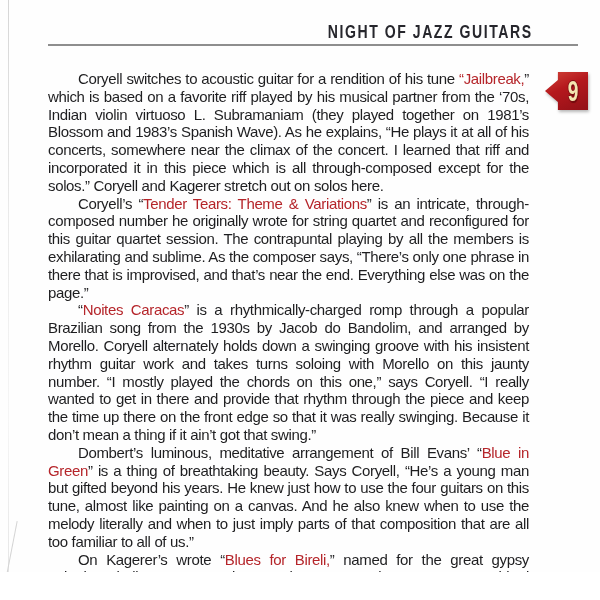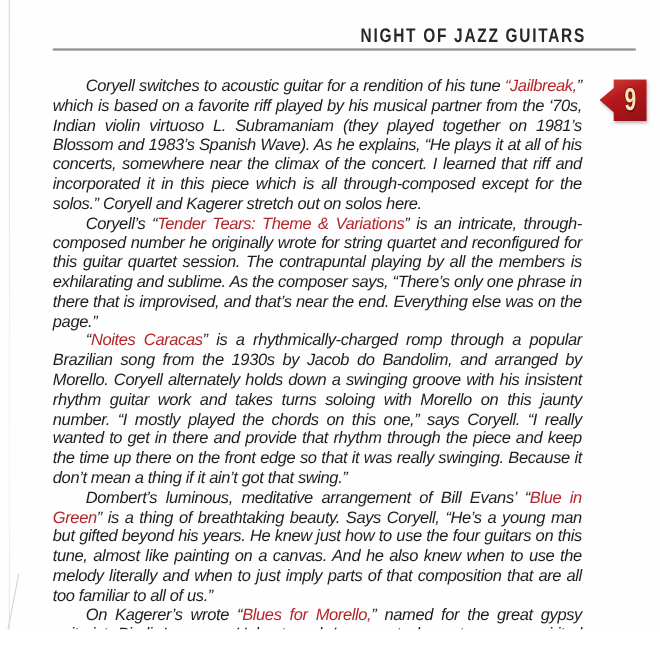--- a/index.html
+++ b/index.html
@@ -35,21 +35,21 @@
     transform:scaleX(0.66);
     text-shadow:1px 0 0 #7d0d12,-1px 0 0 #7d0d12,0 1px 0 #7d0d12,0 -1px 0 #7d0d12,1px 2px 1px rgba(70,0,0,0.55);
   }
 
   
   .article{
     position:absolute;left:48px;top:70px;width:481px;
     font-size:15px;line-height:17.8px;letter-spacing:-0.35px;
     color:#1e1e20;text-align:justify;
   }
-  .article p{margin:0;text-indent:30px;font-style:italic;}
+  .article p{margin:0;text-indent:30px;}
 
   
   .edge-line{
     position:absolute;left:8px;top:0;width:1px;height:600px;
     background:linear-gradient(#cfcfcf,#e6e6e6 35%,#f4f4f4 70%,#dedede);
     opacity:0.85;
   }
   .corner-line{
     position:absolute;left:6px;bottom:-4px;width:1px;height:56px;
     background:#d4d4d4;transform:rotate(11deg);transform-origin:bottom left;
@@ -70,16 +70,16 @@
   <div class="badge">
     <div class="badge-shape"></div>
     <div class="badge-digit">9</div>
   </div>
 
   <div class="article">
       <p><span>Coryell switches to acoustic guitar for a rendition of his tune </span><span style="color: rgb(181, 37, 42);">“Jailbreak,</span><span>” which is based on a favorite riff played by his musical partner from the ‘70s, Indian violin virtuoso L. Subramaniam (they played together on 1981’s Blossom and 1983’s Spanish Wave). As he explains, “He plays it at all of his concerts, somewhere near the climax of the concert. I learned that riff and incorporated it in this piece which is all through-composed except for the solos.” Coryell and Kagerer stretch out on solos here.</span></p>
       <p><span>Coryell’s “</span><span style="color: rgb(181, 37, 42);">Tender Tears: Theme &amp; Variations</span><span>” is an intricate, through-composed number he originally wrote for string quartet and reconfigured for this guitar quartet session. The contrapuntal playing by all the members is exhilarating and sublime. As the composer says, “There’s only one phrase in there that is improvised, and that’s near the end. Everything else was on the page.”</span></p>
       <p><span>“</span><span style="color: rgb(181, 37, 42);">Noites Caracas</span><span>” is a rhythmically-charged romp through a popular Brazilian song from the 1930s by Jacob do Bandolim, and arranged by Morello. Coryell alternately holds down a swinging groove with his insistent rhythm guitar work and takes turns soloing with Morello on this jaunty number. “I mostly played the chords on this one,” says Coryell. “I really wanted to get in there and provide that rhythm through the piece and keep the time up there on the front edge so that it was really swinging. Because it don’t mean a thing if it ain’t got that swing.”</span></p>
       <p><span>Dombert’s luminous, meditative arrangement of Bill Evans’ “</span><span style="color: rgb(181, 37, 42);">Blue in Green</span><span>” is a thing of breathtaking beauty. Says Coryell, “He’s a young man but gifted beyond his years. He knew just how to use the four guitars on this tune, almost like painting on a canvas. And he also knew when to use the melody literally and when to just imply parts of that composition that are all too familiar to all of us.”</span></p>
-      <p><span>On Kagerer’s wrote “</span><span style="color: rgb(181, 37, 42);">Blues for Morello,</span><span>” named for the great gypsy guitarist Bireli Lagrene, Helmut and Larry get down to some spirited testifying within a 12-bar format. Says Coryell, “That’s downhome and funky and it speaks for itself.”</span></p>
+      <p><span>On Kagerer’s wrote “</span><span style="color: rgb(181, 37, 42);">Blues for Bireli,</span><span>” named for the great gypsy guitarist Bireli Lagrene, Helmut and Larry get down to some spirited testifying within a 12-bar format. Says Coryell, “That’s downhome and funky and it speaks for itself.”</span></p>
     </div>
 
 </div>
 
 </body></html>

